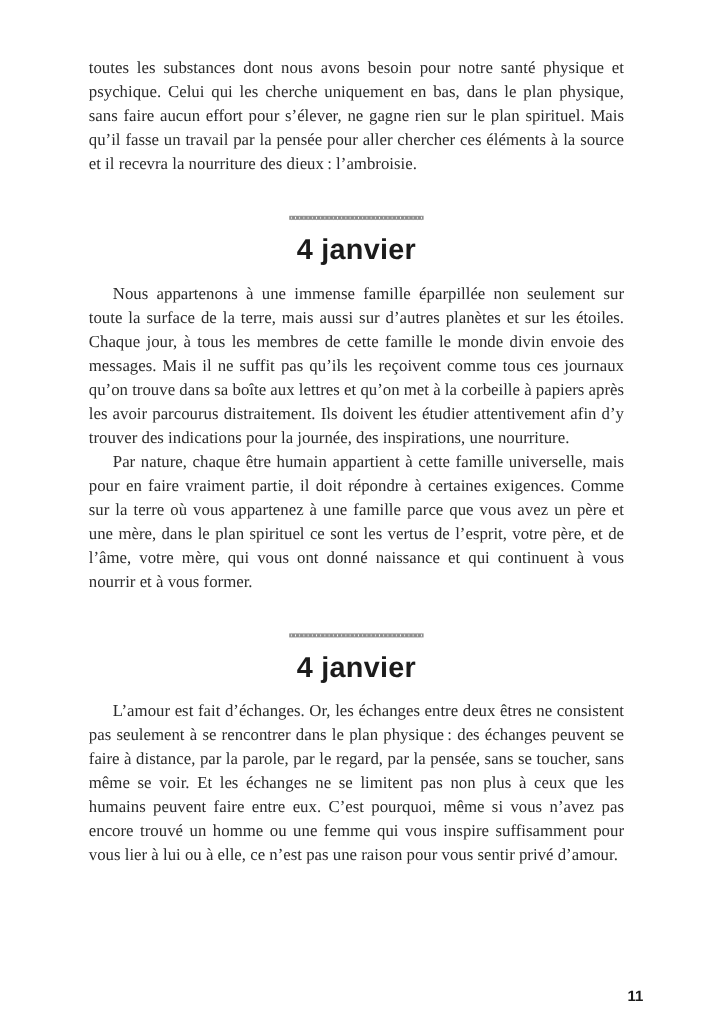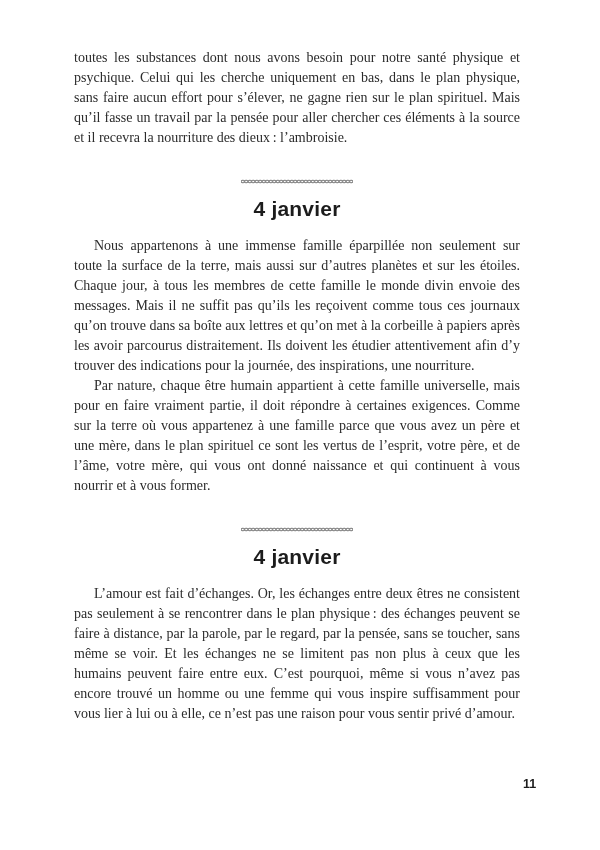--- a/index.html
+++ b/index.html
@@ -45,30 +45,30 @@
     margin: 0 auto 10px auto;
     background-image: radial-gradient(circle at 1.75px 2.5px,
       #ffffff 0.6px, #8f8f8f 0.75px, #8f8f8f 1.9px, rgba(0,0,0,0) 2.1px);
     background-size: 3.5px 5px;
     background-repeat: repeat-x;
   }
   .date-title {
     margin: 12px;
     font-family: "Liberation Sans", "DejaVu Sans", sans-serif;
     font-weight: 700;
-    font-size: 21px;
+    font-size: 24px;
     line-height: 26px;
     text-align: center;
     color: #1c1c1c;
     letter-spacing: 0.2px;
   }
   .page-number {
     position: absolute;
     left: 523px;
-    top: 777px;
+    top: 823px;
     font-family: "Liberation Sans", "DejaVu Sans", sans-serif;
     font-weight: 700;
     font-size: 12.5px;
     color: #1c1c1c;
   }
 </style>
 </head>
 <body>
 
 <div class="page">

